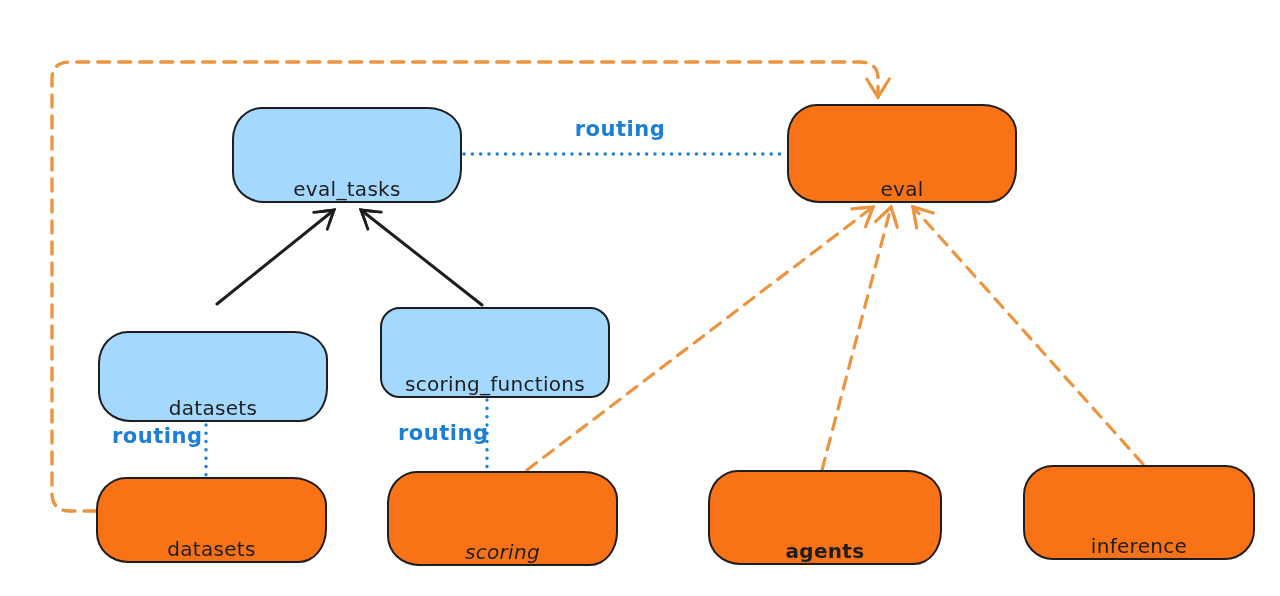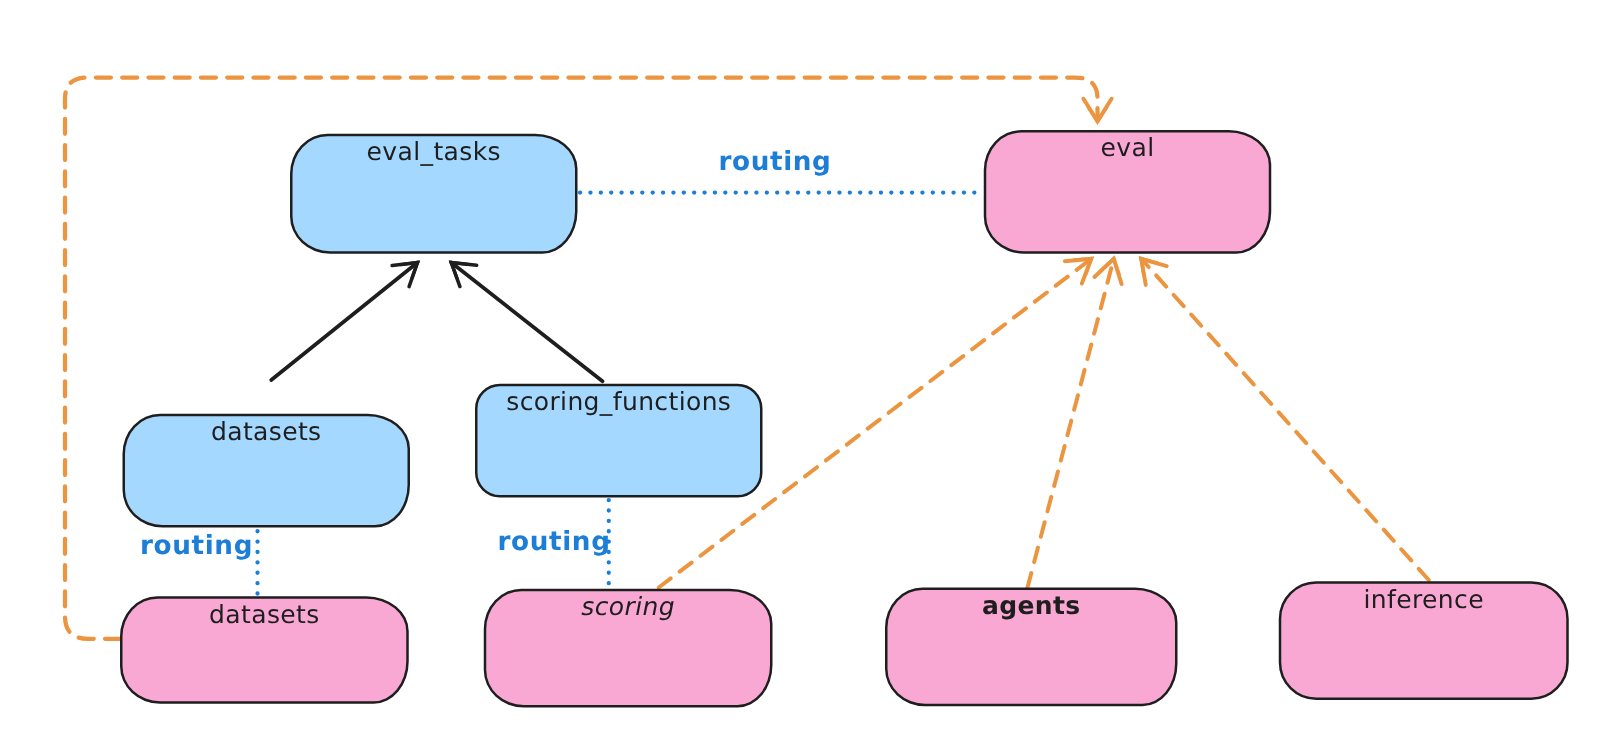--- a/index.html
+++ b/index.html
@@ -2,28 +2,28 @@
 <html><head>
 <meta charset="utf-8">
 <style>
   html,body{margin:0;padding:0;background:#ffffff;}
   .canvas{
     position:relative;width:1280px;height:596px;background:#ffffff;
     overflow:hidden;font-family:"DejaVu Sans",sans-serif;
   }
   .edges{position:absolute;left:0;top:0;width:1280px;height:596px;}
   .node{
-    position:absolute;display:flex;align-items:flex-start;justify-content:center;
+    position:absolute;display:flex;align-items:flex-end;justify-content:center;
     border:2.6px solid #1e1e1e;
     border-radius:30px 34px 28px 32px / 32px 28px 34px 30px;
     font-size:20px;font-weight:500;color:#1e1e1e;letter-spacing:.3px;
     box-sizing:border-box;
   }
   .blue{background:#a5d8ff;}
-  .green{background:#f9a8d4;}
+  .green{background:#f97316;}
   .n-eval_tasks{left:232px;top:107px;width:230px;height:96px;}
   .n-eval{left:787px;top:104px;width:230px;height:99px;}
   .n-datasets{left:98px;top:307px;width:230px;height:91px;margin-top:24px;}
   .n-scoring_functions{left:380px;top:307px;width:230px;height:91px;border-radius:20px;}
   .n-datasetio{left:96px;top:477px;width:231px;height:86px;}
   .n-scoring{left:387px;top:471px;width:231px;height:95px;font-style:italic;}
   .n-agents{left:708px;top:470px;width:234px;height:95px;font-weight:bold;}
   .n-inference{left:1023px;top:465px;width:232px;height:95px;border-radius:30px;}
   .routing-label{
     position:absolute;color:#1c7ed6;font-size:21px;font-weight:600;

